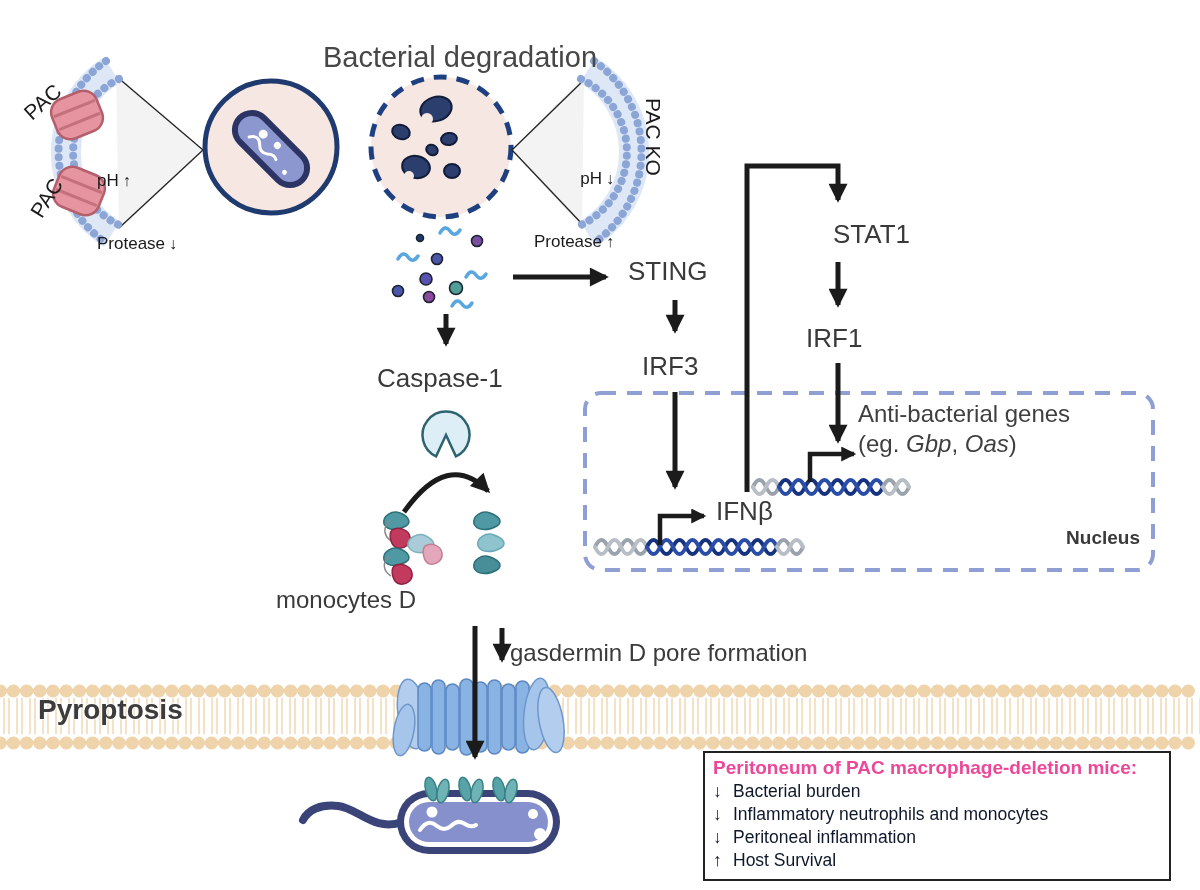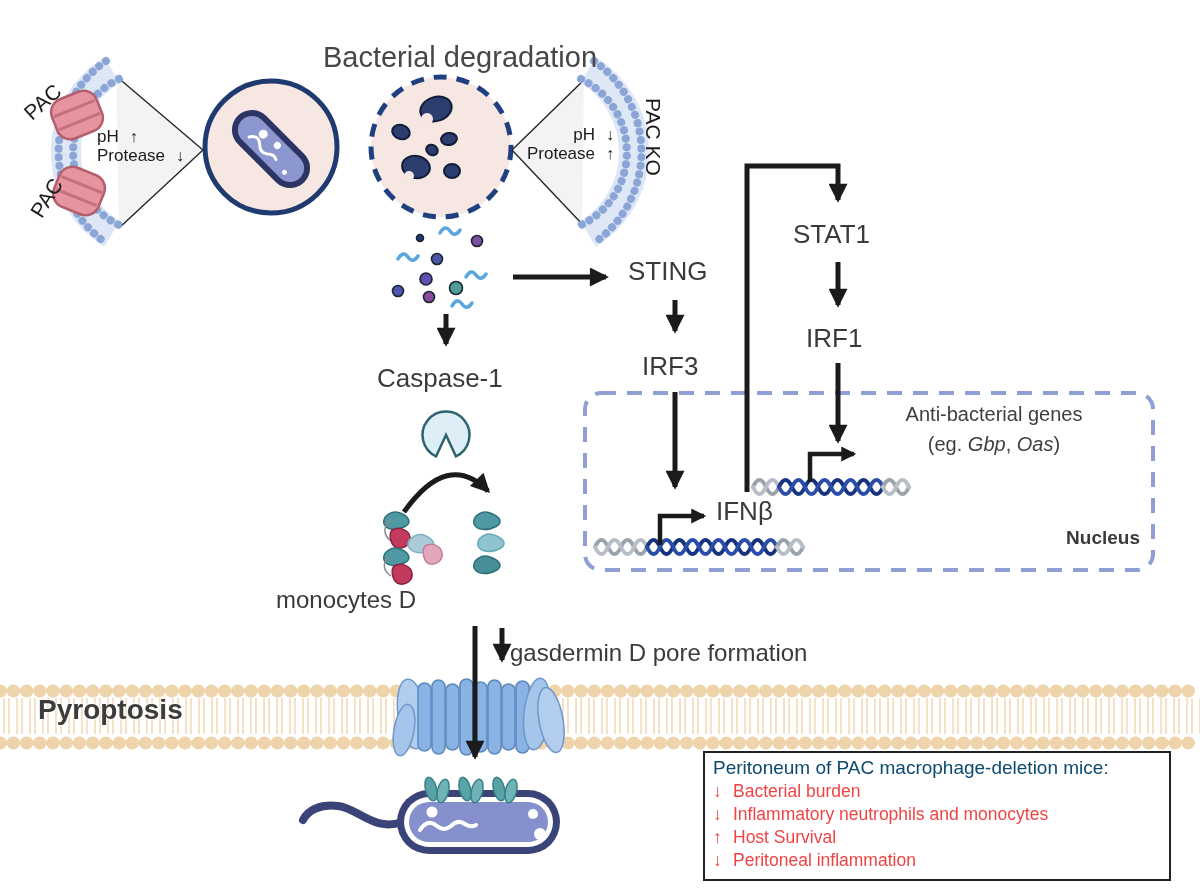--- a/index.html
+++ b/index.html
@@ -6,31 +6,31 @@
   #canvas{position:relative;width:1200px;height:890px;background:#ffffff;overflow:hidden;
           font-family:"Liberation Sans",sans-serif;color:#3f3f3f;}
   #art{position:absolute;left:0;top:0;z-index:0;}
   .txt{position:absolute;z-index:2;white-space:nowrap;}
   .t-title{font-size:29px;width:360px;text-align:center;color:#474747;}
   .t-node{font-size:26px;color:#3a3a3a;}
   .t-small{font-size:24px;color:#3a3a3a;}
   .t-pac{font-size:21px;color:#1a1a1a;transform-origin:center;}
   .t-packo{font-size:21px;color:#1a1a1a;writing-mode:vertical-rl;}
   .wedge-text{font-size:17px;line-height:19px;color:#1a1a1a;z-index:2;position:absolute;}
-  .wedge-row{display:flex;gap:11px;align-items:center;}
+  .wedge-row{display:flex;gap:4px;align-items:center;margin-top:44px;}
   .wedge-right .wedge-row{justify-content:flex-end;}
   .arrow-glyph{font-weight:bold;font-size:16px;}
-  .t-genes{width:272px;text-align:center;font-size:20px;line-height:30px;white-space:nowrap;}
+  .t-genes{width:272px;font-size:24px;line-height:30px;white-space:nowrap;}
   .t-nucleus{font-weight:bold;font-size:19px;width:150px;text-align:right;color:#3a3a3a;}
   .t-pyro{font-weight:bold;font-size:28px;color:#3c3c3c;text-shadow:0 0 3px #fff,0 0 3px #fff;}
   .italic{font-style:italic;}
   #infobox{position:absolute;left:703px;top:751px;width:468px;z-index:2;background:#fff;
            border:2px solid #222;padding:3px 10px 7px 8px;box-sizing:border-box;}
-  #infobox .hdr{font-weight:normal;font-size:19px;color:#0c4a6e;line-height:24px;white-space:nowrap;}
-  #infobox .row{font-size:17.5px;color:#ef4444;line-height:23px;white-space:nowrap;}
+  #infobox .hdr{font-weight:bold;font-size:19px;color:#ec4899;line-height:24px;white-space:nowrap;}
+  #infobox .row{font-size:17.5px;color:#0f172a;line-height:23px;white-space:nowrap;}
   #infobox .row .dir{display:inline-block;width:20px;}
 </style>
 </head>
 <body>
 
 <div id="canvas">
 
 <svg id="art" width="1200" height="890" viewBox="0 0 1200 890">
   <defs>
     <marker id="ah" viewBox="0 0 10 10" refX="8.5" refY="5" markerUnits="userSpaceOnUse" markerWidth="21" markerHeight="19" orient="auto">
@@ -246,38 +246,38 @@
   <div class="wedge-row">
     <span>Protease</span>
     <span class="arrow-glyph">↑</span>
   </div>
 </div>
 
 <div class="txt t-packo" style="left:641px;top:98px;">PAC KO</div>
 
 <div class="txt t-node" style="left:628px;top:256px;">STING</div>
 <div class="txt t-node" style="left:642px;top:351px;">IRF3</div>
-<div class="txt t-node" style="left:793px;top:219px;">STAT1</div>
+<div class="txt t-node" style="left:833px;top:219px;">STAT1</div>
 <div class="txt t-node" style="left:806px;top:323px;">IRF1</div>
 <div class="txt t-node" style="left:716px;top:496px;">IFNβ</div>
 <div class="txt t-node" style="left:377px;top:363px;">Caspase-1</div>
 
 <div class="txt t-genes" style="left:858px;top:399px;">
   <span>Anti-bacterial genes</span><br>
   <span>(eg. </span><span class="italic">Gbp</span><span>, </span><span class="italic">Oas</span><span>)</span>
 </div>
 
 <div class="txt t-nucleus" style="left:990px;top:527px;">Nucleus</div>
 
 <div class="txt t-small" style="left:276px;top:586px;">monocytes D</div>
 <div class="txt t-small" style="left:510px;top:639px;">gasdermin D pore formation</div>
 
 <div class="txt t-pyro" style="left:38px;top:694px;">Pyroptosis</div>
 
 <div id="infobox">
   <div class="hdr">Peritoneum of PAC macrophage-deletion mice:</div>
   <div class="row"><span class="dir">↓</span><span>Bacterial burden</span></div>
   <div class="row"><span class="dir">↓</span><span>Inflammatory neutrophils and monocytes</span></div>
+  <div class="row"><span class="dir">↓</span><span>Peritoneal inflammation</span></div>
   <div class="row"><span class="dir">↑</span><span>Host Survival</span></div>
-  <div class="row"><span class="dir">↓</span><span>Peritoneal inflammation</span></div>
 </div>
 
 </div>
 
 </body></html>

